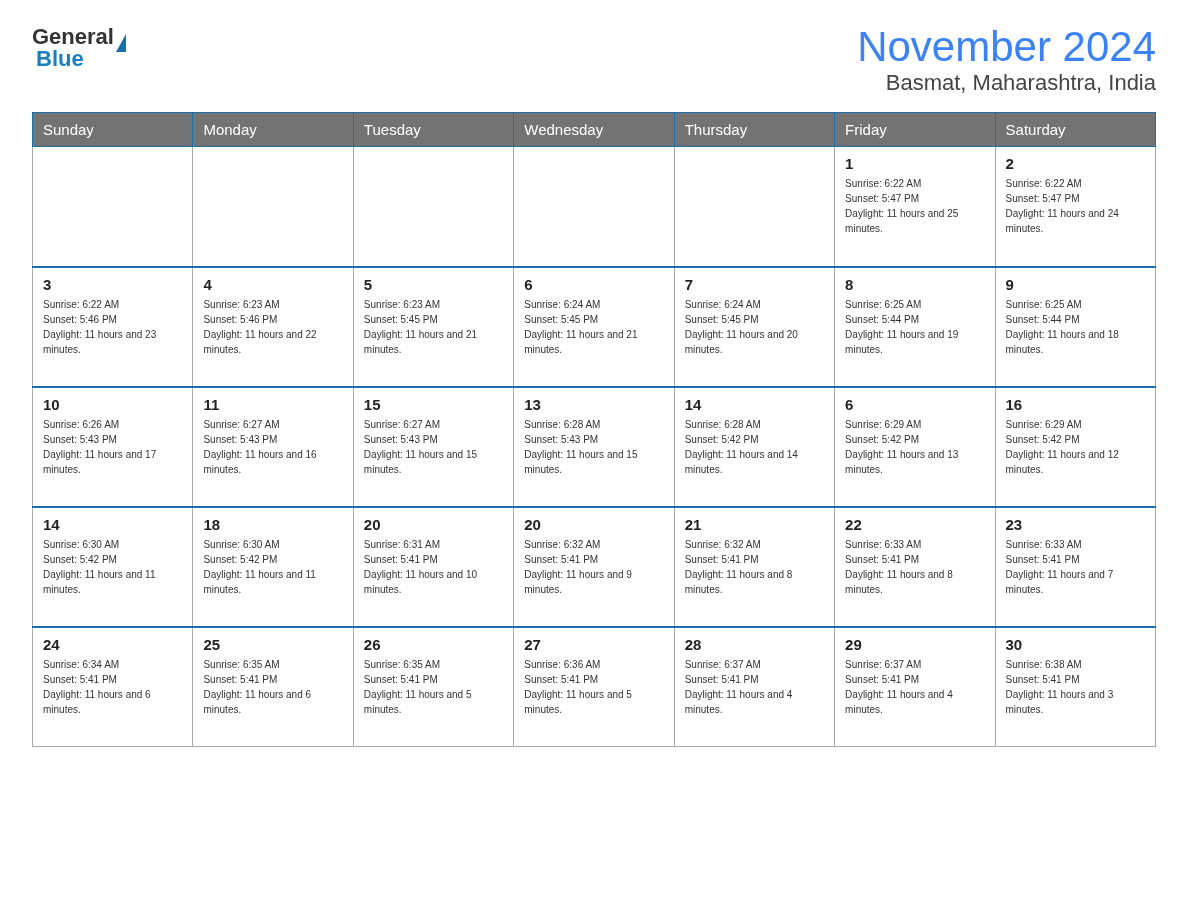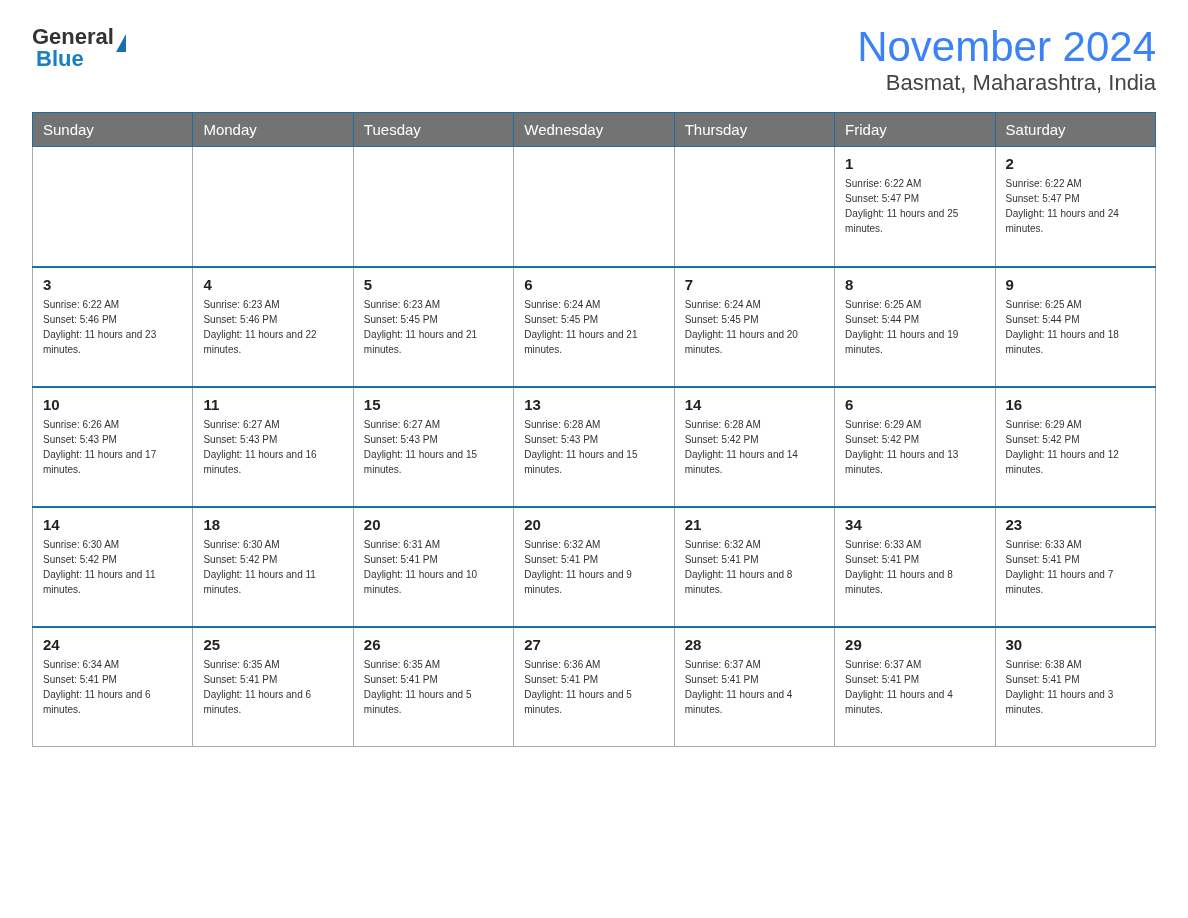--- a/index.html
+++ b/index.html
@@ -223,21 +223,21 @@
         </td>
         <td>
           <span class="day-number">20</span>
           <div class="day-info">Sunrise: 6:32 AM<br>Sunset: 5:41 PM<br>Daylight: 11 hours and 9 minutes.</div>
         </td>
         <td>
           <span class="day-number">21</span>
           <div class="day-info">Sunrise: 6:32 AM<br>Sunset: 5:41 PM<br>Daylight: 11 hours and 8 minutes.</div>
         </td>
         <td>
-          <span class="day-number">34</span>
+          <span class="day-number">22</span>
           <div class="day-info">Sunrise: 6:33 AM<br>Sunset: 5:41 PM<br>Daylight: 11 hours and 8 minutes.</div>
         </td>
         <td>
           <span class="day-number">23</span>
           <div class="day-info">Sunrise: 6:33 AM<br>Sunset: 5:41 PM<br>Daylight: 11 hours and 7 minutes.</div>
         </td>
       </tr>
       <tr class="row-divider">
         <td>
           <span class="day-number">24</span>

